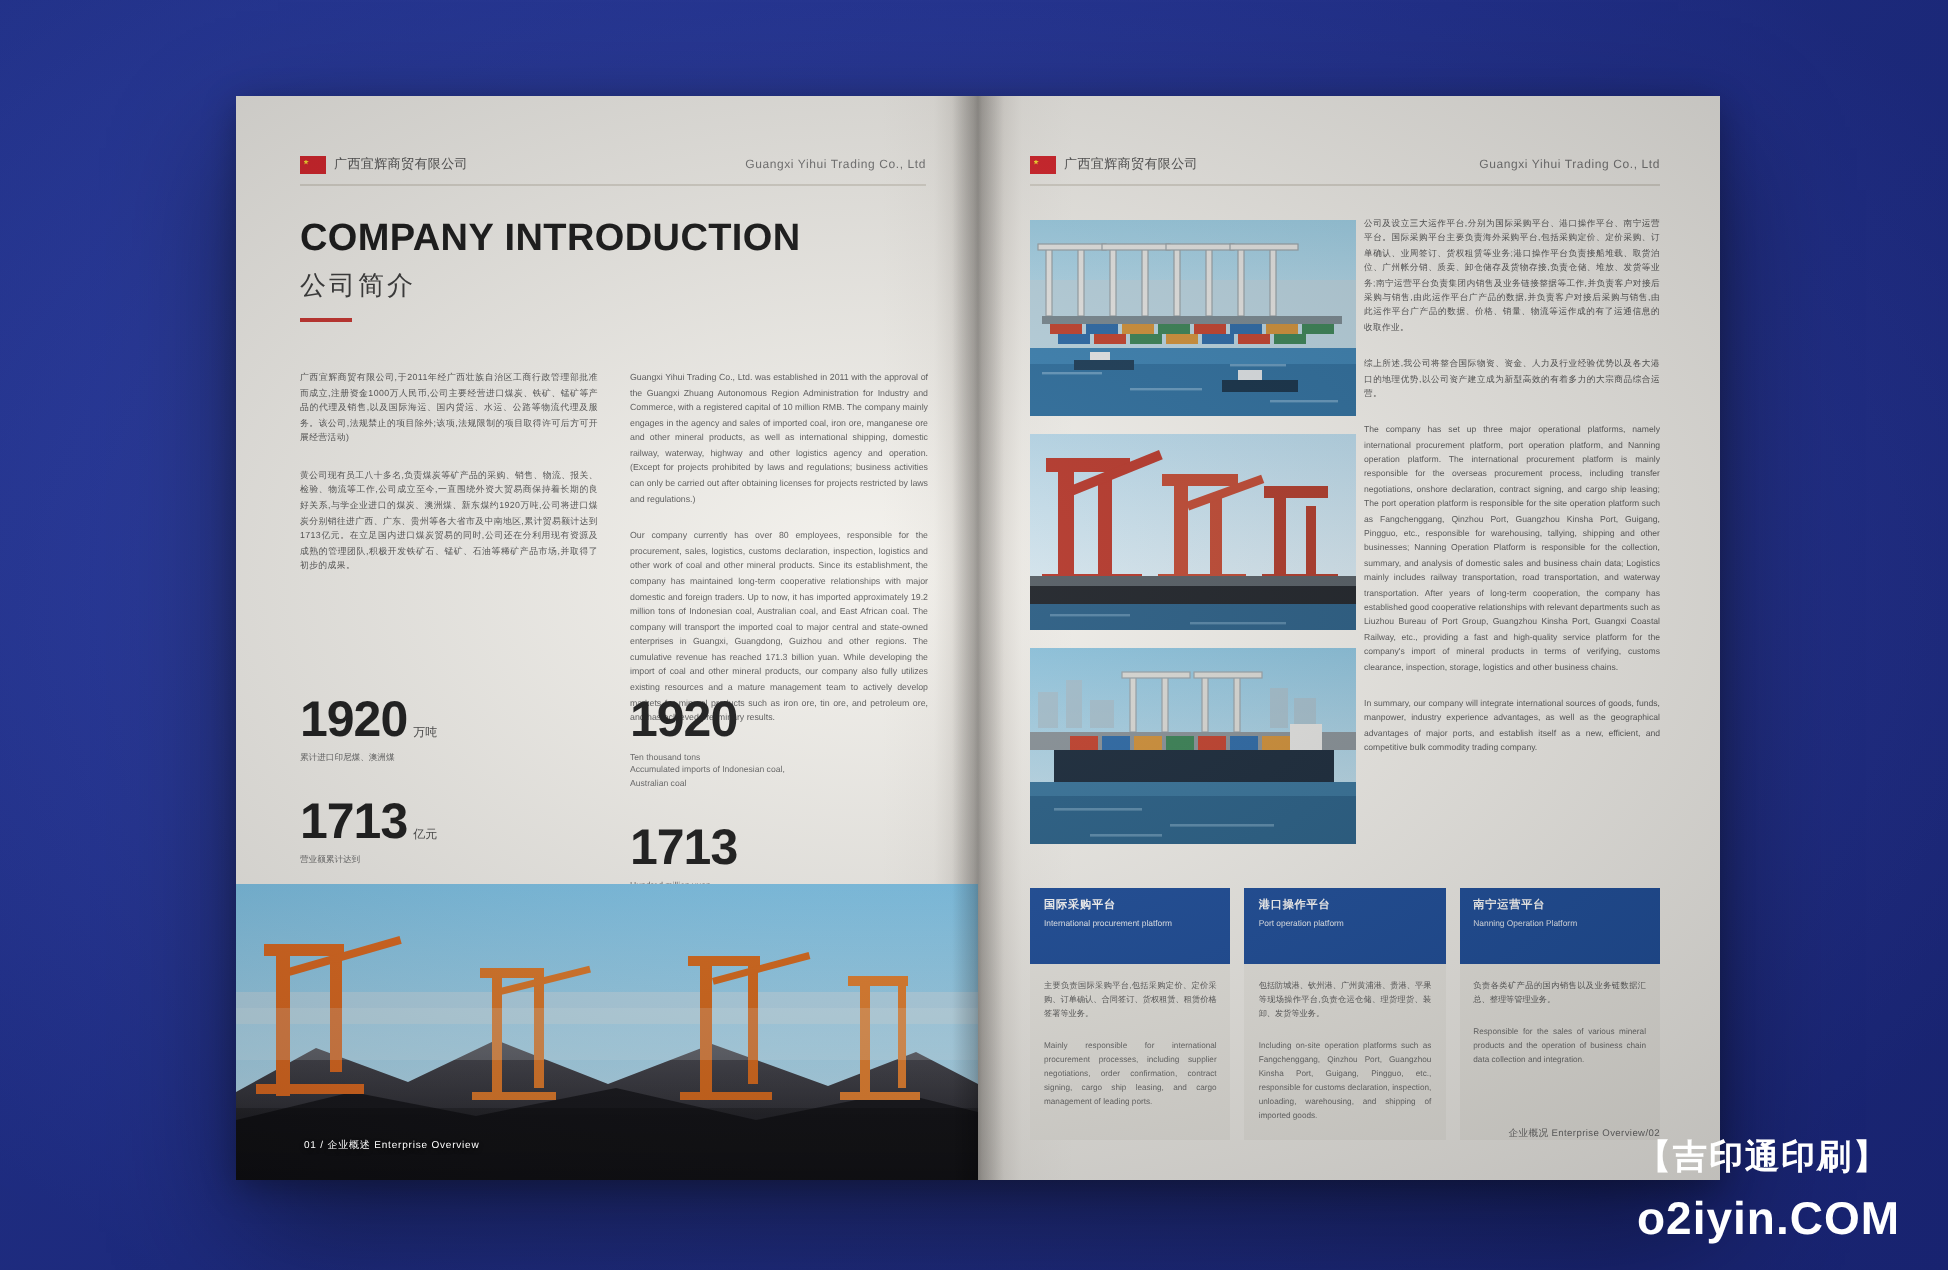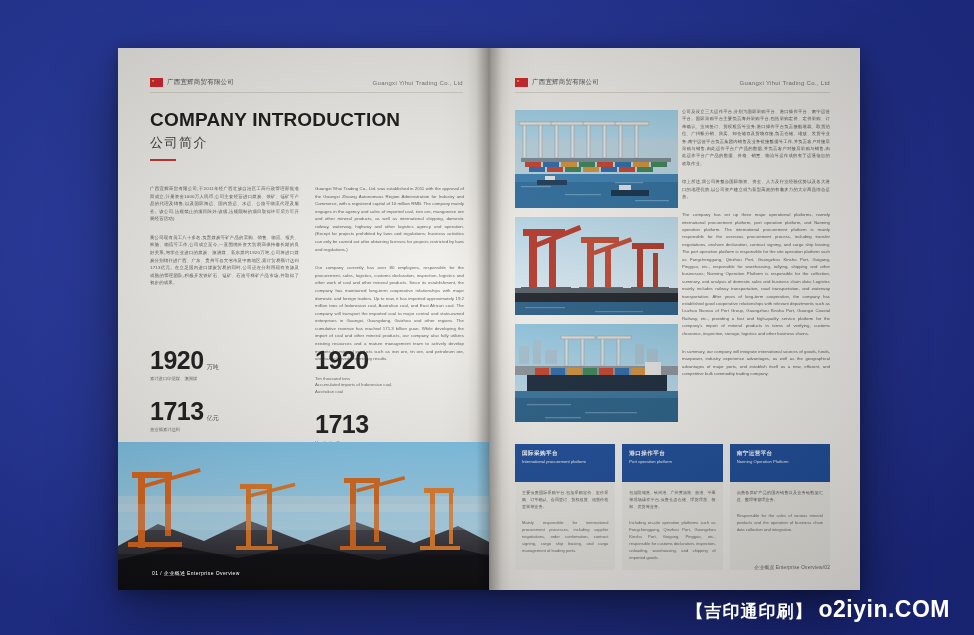--- a/index.html
+++ b/index.html
@@ -294,20 +294,21 @@
   
   .watermark {
     position: absolute;
     right: 24px;
     bottom: 12px;
     display: flex;
     align-items: baseline;
     gap: 6px;
     color: #ffffff;
     z-index: 20;
+    flex-direction: column;
   }
   .wm-cn {
     font-size: 17px;
     font-weight: bold;
     letter-spacing: 1px;
   }
   .wm-en {
     font-size: 23px;
     font-weight: bold;
     letter-spacing: .5px;

